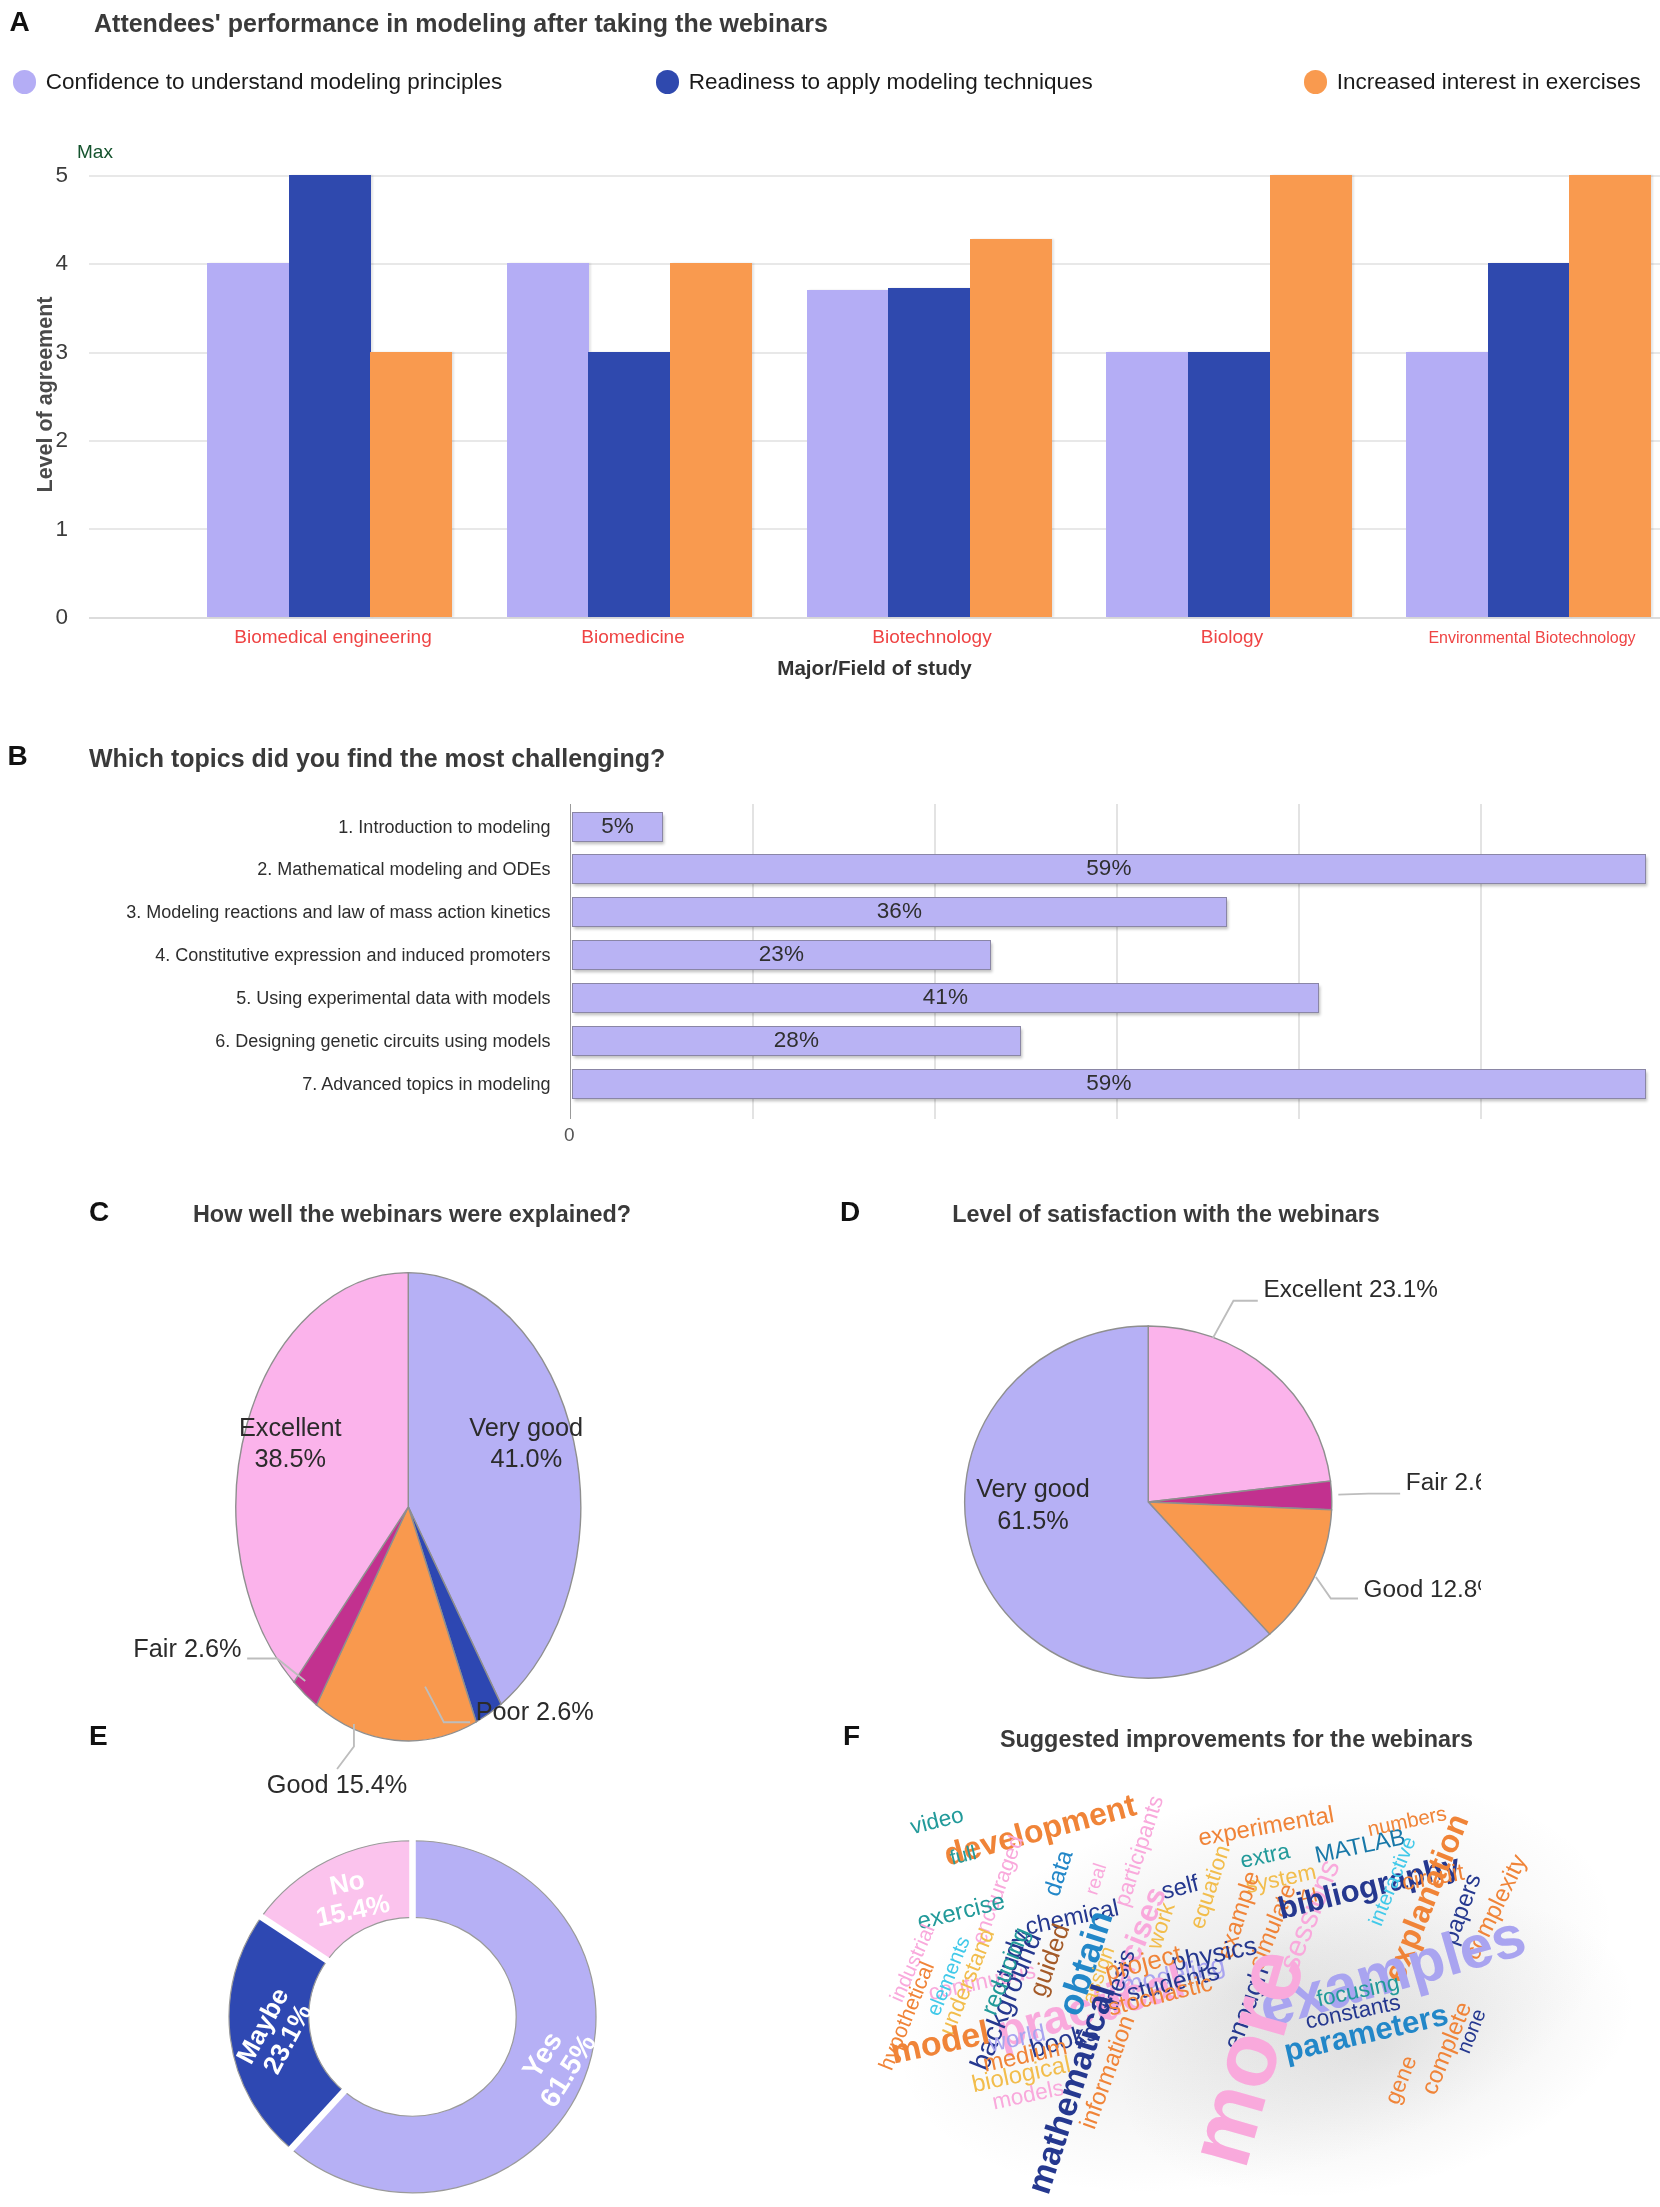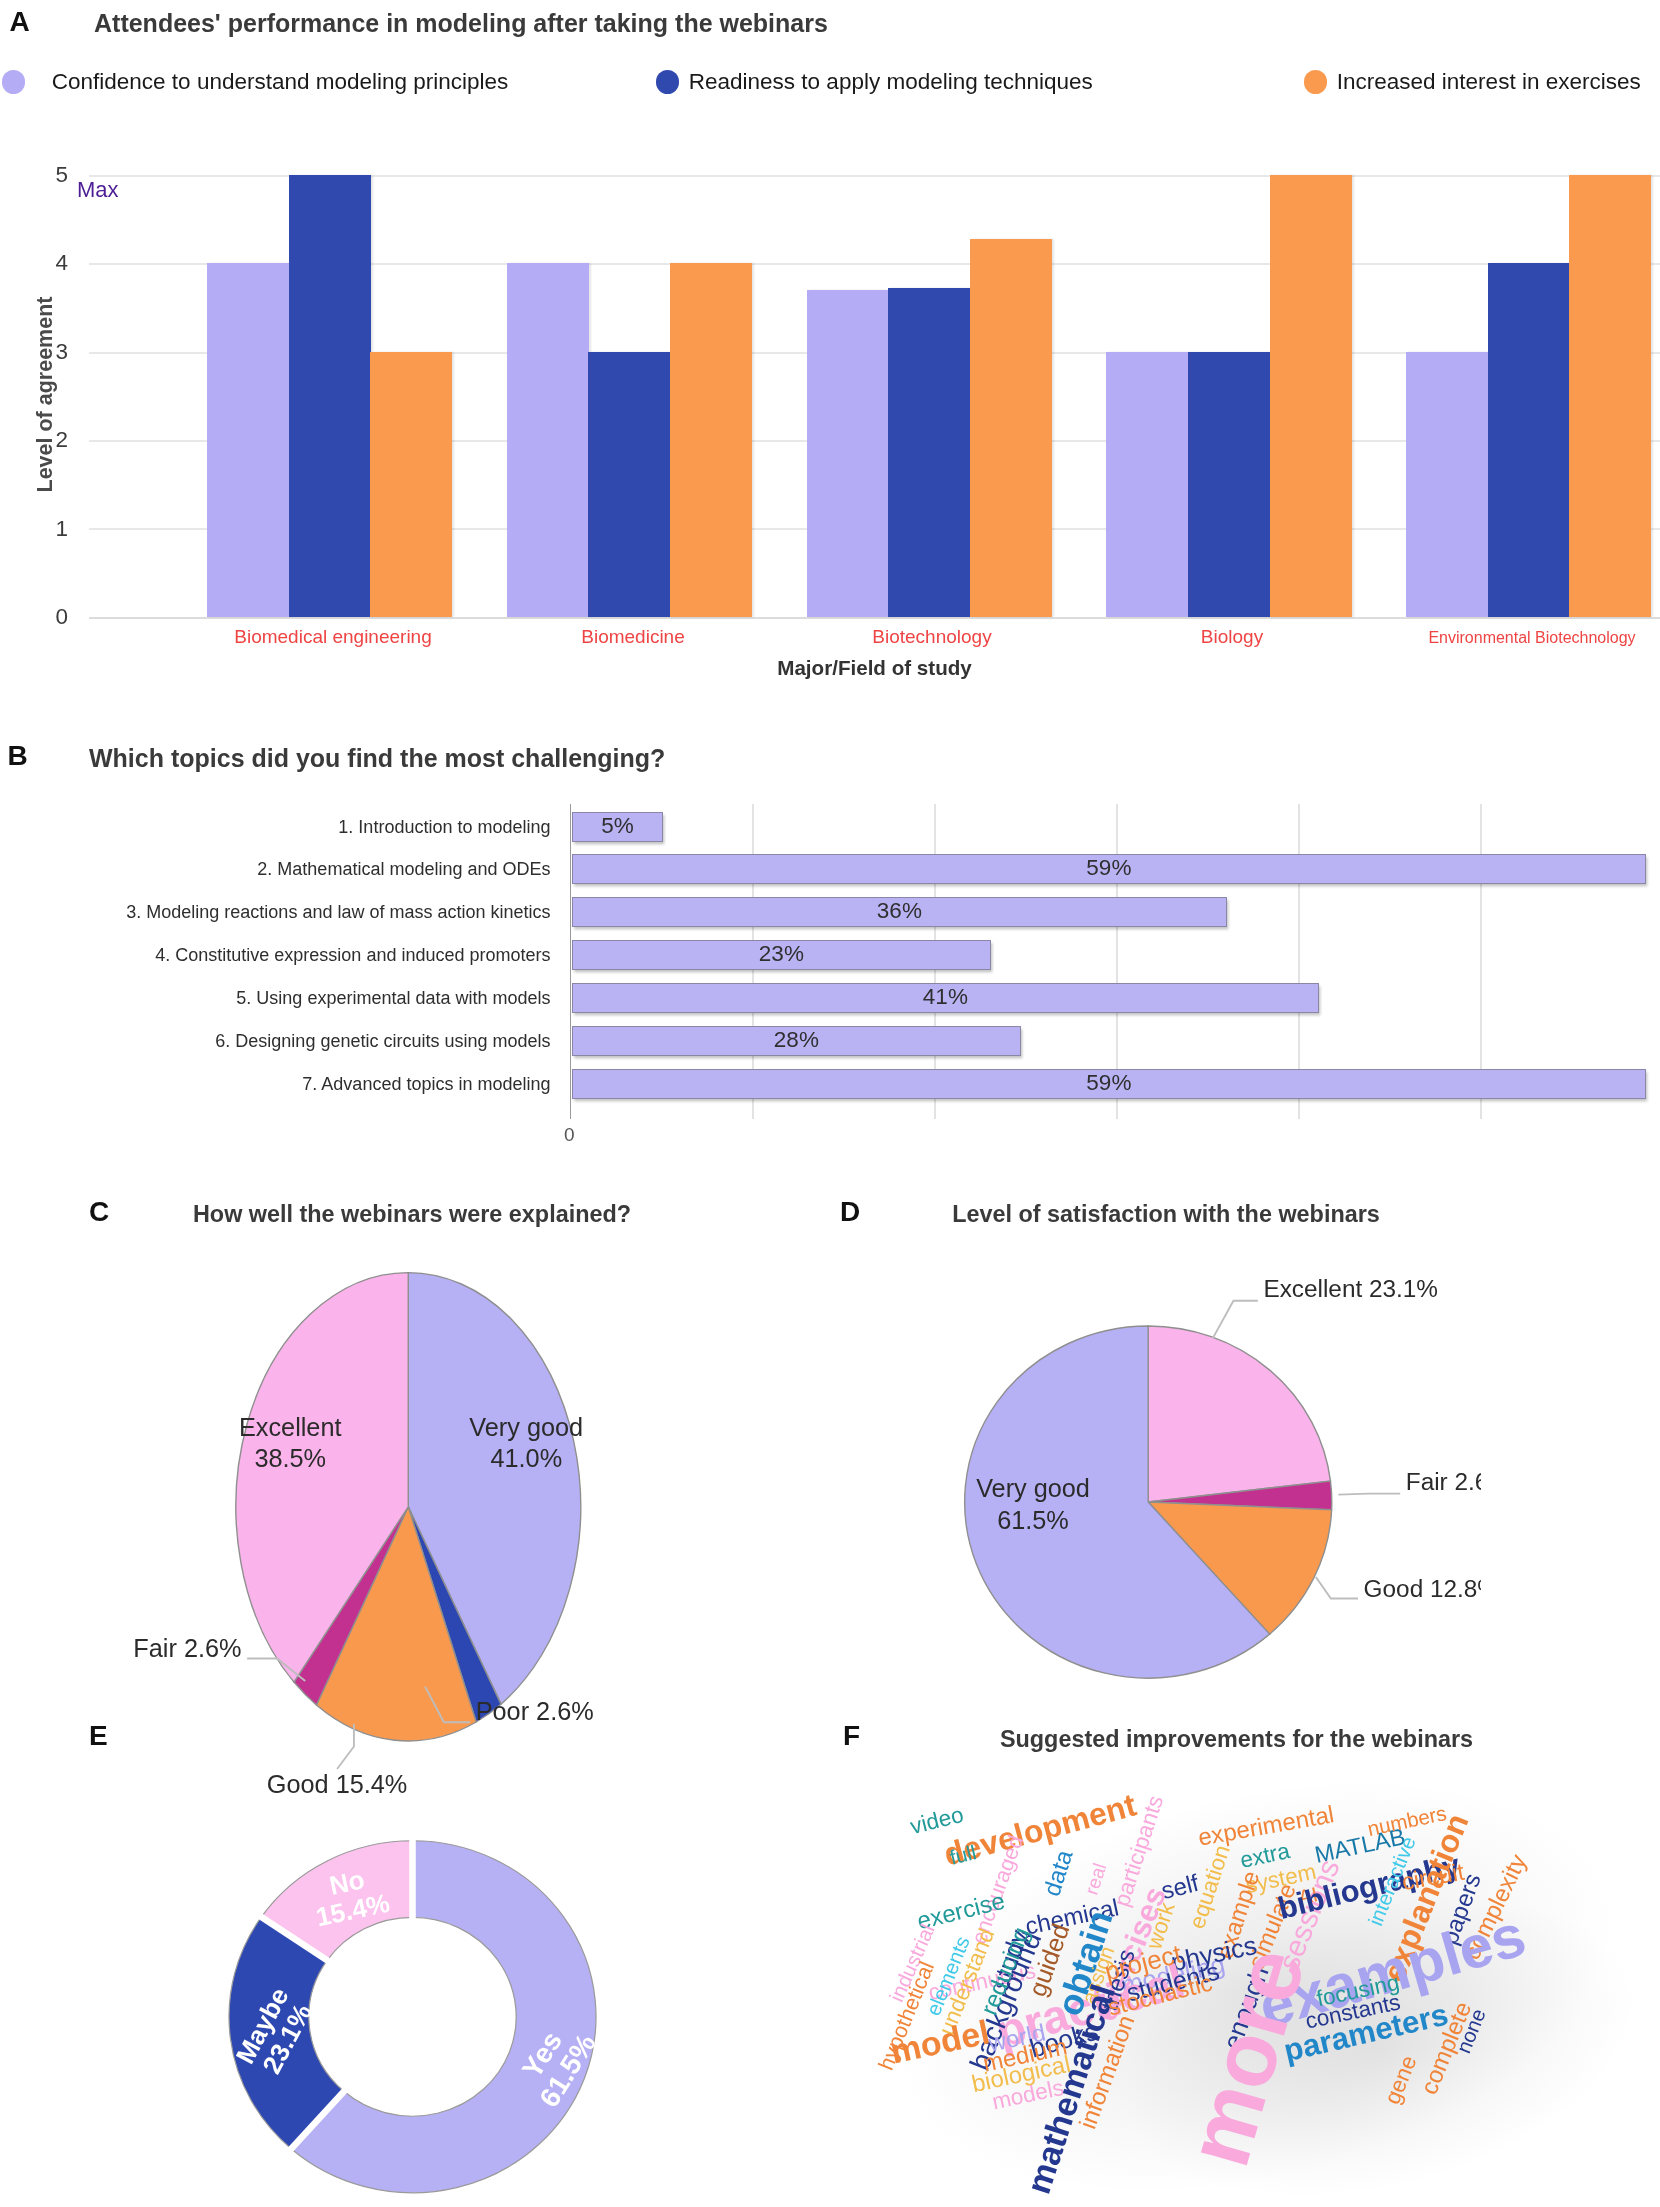--- a/index.html
+++ b/index.html
@@ -12,21 +12,21 @@
   
   #legendA .leg-item{position:absolute;top:0;display:flex;align-items:center;white-space:nowrap;}
   #legendA .dot{width:23.4px;height:23.4px;border-radius:50%;margin-right:9.4px;flex:0 0 auto;}
   #legendA .leg-label{font-size:22.5px;color:#1a1a1a;}
   #plotA{position:absolute;left:89px;top:176px;width:1571px;height:442px;}
   #plotA .gridline{position:absolute;left:0;right:0;height:1.9px;background:#e8e8e8;}
   #plotA .gridline.zero{background:#dcdcdc;}
   #plotA .bar{position:absolute;bottom:0.9px;box-shadow:1.9px 0 1.9px rgba(0,0,0,0.10);}
   #yticksA{position:absolute;left:19px;top:176px;width:49px;height:442px;}
   #yticksA .ytick{position:absolute;right:0;width:49px;text-align:right;font-size:22.5px;color:#3c3c3c;}
-  #maxA{position:absolute;left:77px;top:141px;font-size:22px;color:#4c1d95;margin-top:36px;}
+  #maxA{position:absolute;left:77px;top:141px;font-size:19px;color:#14532d;}
   #ylabelA{position:absolute;left:-176px;top:382px;width:442px;text-align:center;
     font-size:21.5px;font-weight:bold;color:#4a4a4a;transform:rotate(-90deg);}
   #xcatsA{position:absolute;left:89px;top:626px;width:1571px;height:28px;}
   #xcatsA .xcat{position:absolute;width:300px;text-align:center;font-size:19px;color:#ef4444;}
   #xcatsA .xcat.small{font-size:16px;padding-top:2.8px;}
   #xlabelA{position:absolute;left:89px;top:656px;width:1571px;text-align:center;
     font-size:20.6px;font-weight:bold;color:#333;}
   
   #bcats{position:absolute;left:0;top:804px;width:558px;height:319px;}
   #bcats .bcat{position:absolute;right:7.5px;left:0;height:30px;line-height:30px;
@@ -50,21 +50,21 @@
   #cloudF .word{position:absolute;white-space:nowrap;font-weight:bold;transform-origin:center;}
 </style>
 </head>
 <body>
 
 <div id="canvas">
 
   <div class="panel-letter" style="left:9.4px;top:5.6px;">A</div>
   <div class="panel-title" style="left:94px;top:9.4px;">Attendees' performance in modeling after taking the webinars</div>
   <div id="legendA" class="abs" style="left:0;top:69px;width:1660px;height:30px;">
-      <div class="leg-item" style="left: 2px; gap: 17px;">
+      <div class="leg-item" style="left: 13px;">
         <span class="dot" style="background: rgb(180, 173, 245);"></span>
         <span class="leg-label">Confidence to understand modeling principles</span>
       </div>
       <div class="leg-item" style="left: 656px;">
         <span class="dot" style="background: rgb(47, 73, 174);"></span>
         <span class="leg-label">Readiness to apply modeling techniques</span>
       </div>
       <div class="leg-item" style="left: 1304px;">
         <span class="dot" style="background: rgb(249, 154, 79);"></span>
         <span class="leg-label">Increased interest in exercises</span>

